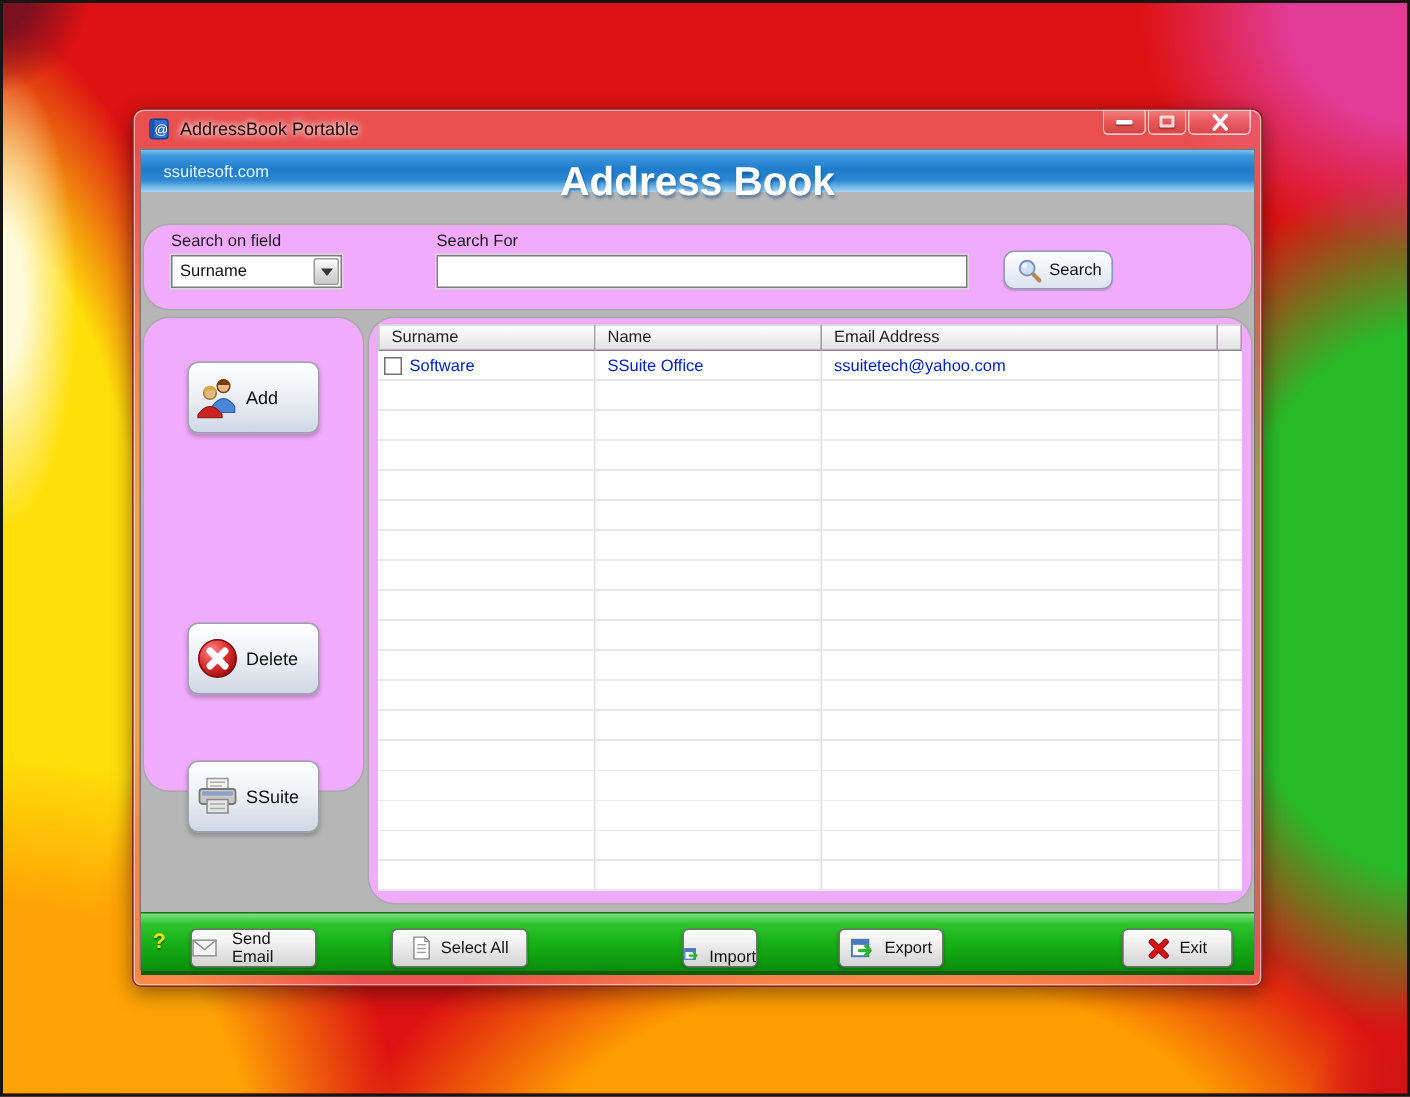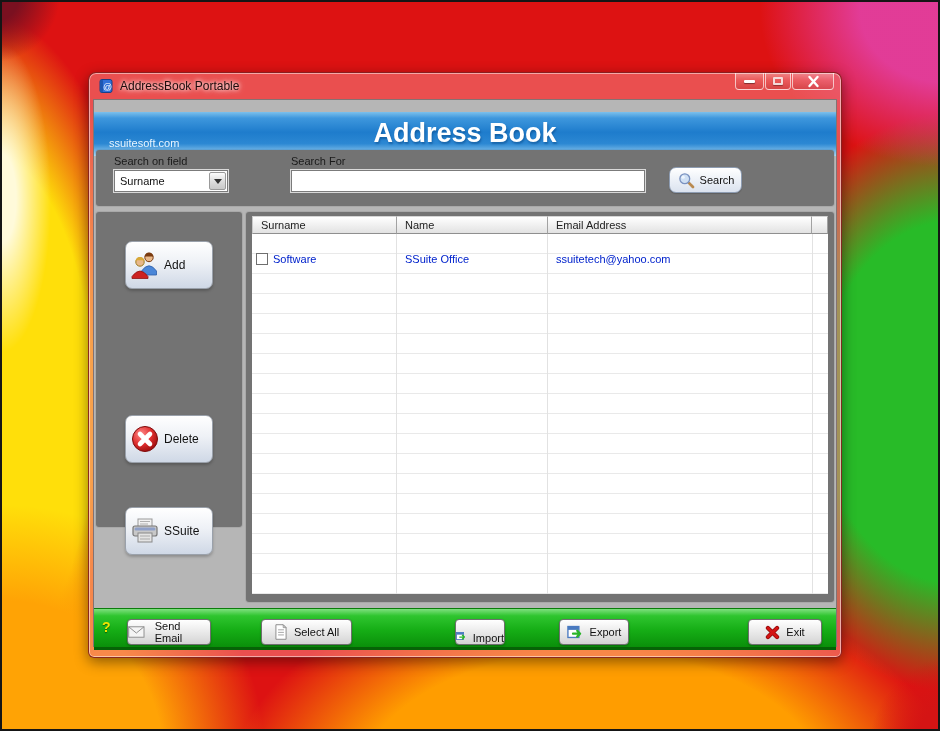--- a/index.html
+++ b/index.html
@@ -48,30 +48,30 @@
   .glyph-max{display:block;width:10px;height:8px;border:2px solid #f3dada;border-radius:1px;box-shadow:0 1px 1px rgba(0,0,0,.35);}
 
   
   .content{
     position:absolute;left:4px;right:4px;top:26px;bottom:10px;
     background:#b6b6b6;border:1px solid rgba(90,60,60,.55);
   }
 
   
   .blue-header{
-    position:absolute;top:12px;left:0;right:0;height:44px;
+    position:absolute;top:0;left:0;right:0;height:28px;
     background:linear-gradient(180deg,#7cc0ec 0%,#3e97dd 14%,#1e7ccc 46%,#2c88d3 72%,#a6d7f4 100%);
   }
   .site-label{position:absolute;left:15px;bottom:7px;font-size:11px;color:#e8f5ff;}
   .header-title{
     position:absolute;left:0;right:0;top:6px;text-align:center;
     font-size:27px;font-weight:bold;color:#fff;text-shadow:1px 2px 2px rgba(0,60,120,.45);
   }
 
-  .panel{position:absolute;background:#737373;border-radius:3px;box-shadow:0 0 0 1px rgba(0,0,0,.07);}
+  .panel{position:absolute;background:#f0abfc;border-radius:17px;box-shadow:0 0 0 1px rgba(0,0,0,.07);}
 
   
   .search-panel{top:50px;left:2px;right:2px;height:56px;}
   .fld-label{position:absolute;font-size:11px;color:#1a1a1a;}
   .lbl-field{left:18px;top:5px;} .lbl-for{left:195px;top:5px;text-align:right;}
   .dropdown{
     position:absolute;left:18px;top:20px;width:114px;height:22px;
     background:#fff;border:1px solid #7b7b7b;display:flex;align-items:center;cursor:default;
     box-shadow:0 0 0 1px #d9d9d9;
   }
@@ -119,21 +119,21 @@
   }
   .hcell:first-child{border-left:1px solid #c9c9c9;}
   .grid-body{
     position:relative;height:360px;overflow:hidden;
     background:repeating-linear-gradient(180deg,#ffffff 0 19px,#e9e9e9 19px 20px);
   }
   .vline{position:absolute;top:0;bottom:0;width:1px;background:#e2e2e2;}
   .vl-1{left:144px}.vl-2{left:295px}.vl-3{right:15px}
   .data-row{
     position:absolute;top:0;left:0;right:0;height:20px;
-    display:grid;grid-template-columns:145px 151px 1fr 16px;align-items:center;cursor:default;margin-top:15px;
+    display:grid;grid-template-columns:145px 151px 1fr 16px;align-items:center;cursor:default;
   }
   .cell{font-size:11px;color:#0022cc;white-space:nowrap;overflow:hidden;display:flex;align-items:center;}
   .cell-surname{padding-left:4px;gap:5px;}
   .cell-name,.cell-email{padding-left:8px;}
   .row-check{width:12px;height:12px;border:1px solid #6f6f6f;background:#fff;flex:0 0 12px;cursor:pointer;}
 
   
   .green-bar{
     position:absolute;left:0;right:0;top:508px;height:42px;
     background:linear-gradient(180deg,#7fe07f 0%,#2fc52f 18%,#16ae16 55%,#0a8f0a 100%);

